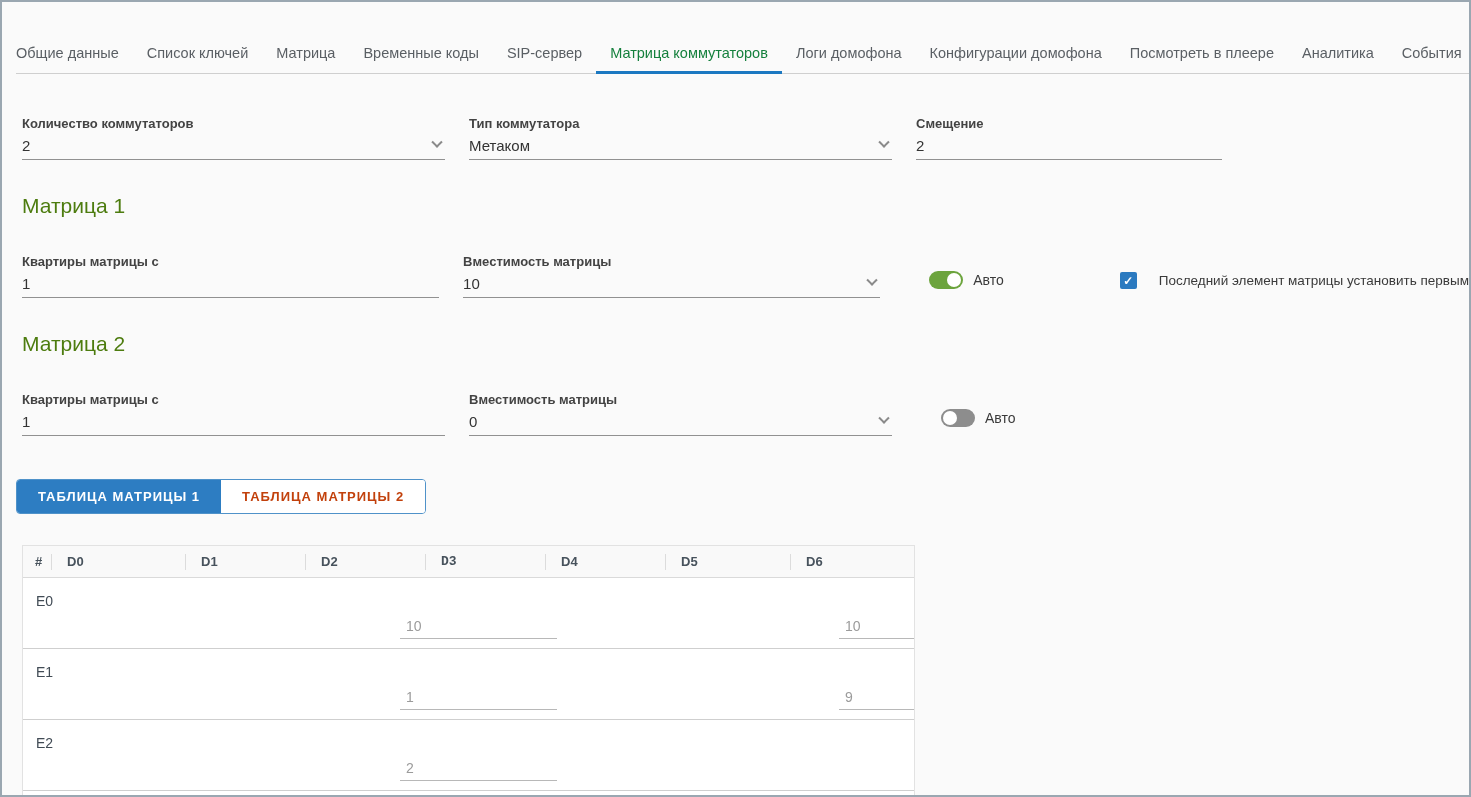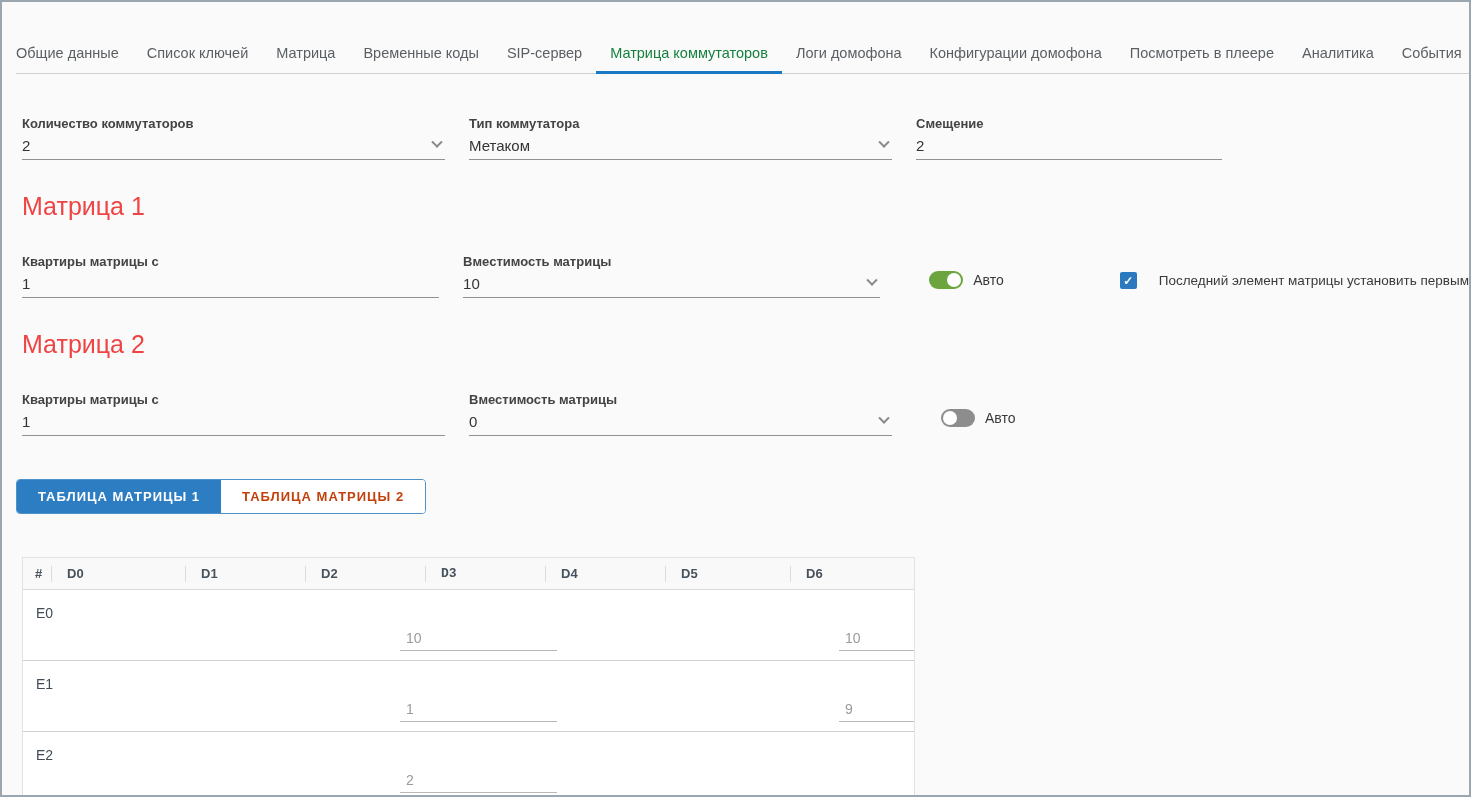--- a/index.html
+++ b/index.html
@@ -31,38 +31,38 @@
   }
   .field-value { font-size:15px; color:#333; }
   .text-input {
     width:100%; border:none; outline:none; background:transparent;
     font-family:inherit; font-size:15px; color:#333; padding:0;
   }
   .chevron {
     width:8px; height:8px; border-right:2px solid #8a8a8a; border-bottom:2px solid #8a8a8a;
     transform:rotate(45deg) translate(-2px,-2px); flex:0 0 auto;
   }
-  h2.section-title { margin-top:34px; font-size:25px; font-weight:400; color:#ef4444; line-height:24px; }
+  h2.section-title { margin-top:34px; font-size:21px; font-weight:400; color:#4d7c0f; line-height:24px; }
   
   .switch-group { display:flex; align-items:center; margin:0 0 9px 25px; flex:0 0 auto; }
   .switch { position:relative; width:34px; height:18px; border-radius:9px; background:#8d8d8d; cursor:pointer; }
   .switch .knob { position:absolute; top:2px; left:2px; width:14px; height:14px; border-radius:50%; background:#fff; }
   .switch.on { background:#6ca43d; }
   .switch.on .knob { left:auto; right:2px; }
   .switch-label, .checkbox-label { font-size:14px; color:#3a3a3a; margin-left:10px; }
   .checkbox-group { display:flex; align-items:center; margin:0 0 9px 116px; flex:0 0 auto; }
   .checkbox {
     width:17px; height:17px; border-radius:2px; background:#2b7ac0; cursor:pointer;
     display:flex; align-items:center; justify-content:center;
     color:#fff; font-size:12px; font-weight:bold; line-height:1;
   }
   .checkbox-label { margin-left:22px; font-size:13.5px;text-align:right; }
   
   .btn-group {
-    display:inline-flex; margin:43px 0 16px -6px; border:1px solid #4f92c9;
+    display:inline-flex; margin:43px 0 4px -6px; border:1px solid #4f92c9;
     border-radius:4px; overflow:hidden; background:#fff;
   }
   .mt-btn {
     height:33px; padding:0 21px; border:none; background:#fff; cursor:pointer;
     font-family:inherit; font-size:13px; font-weight:bold; letter-spacing:1px; color:#c2410c;
   }
   .mt-btn.active { background:#2d7dc2; color:#fff; }
   
   .matrix-table { margin-top:27px; width:893px; background:#fff; border:1px solid #e2e2e2; border-bottom:none; overflow:hidden; }
   .thead { display:flex; height:32px; background:#f9f9f9; border-bottom:1px solid #dadada; }

